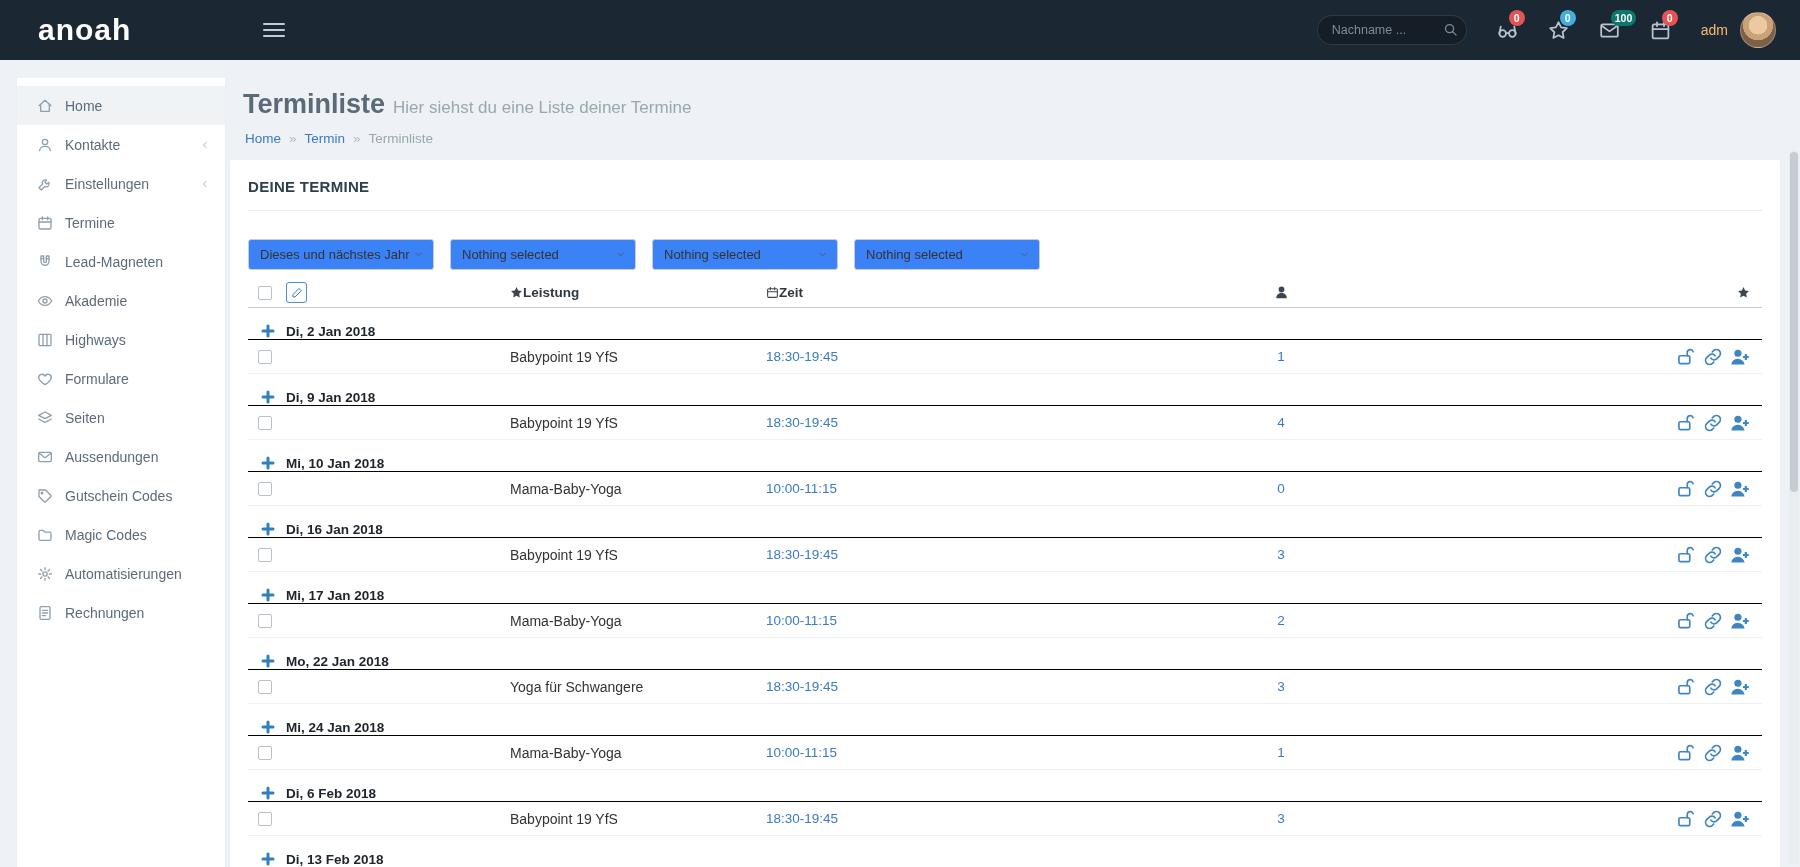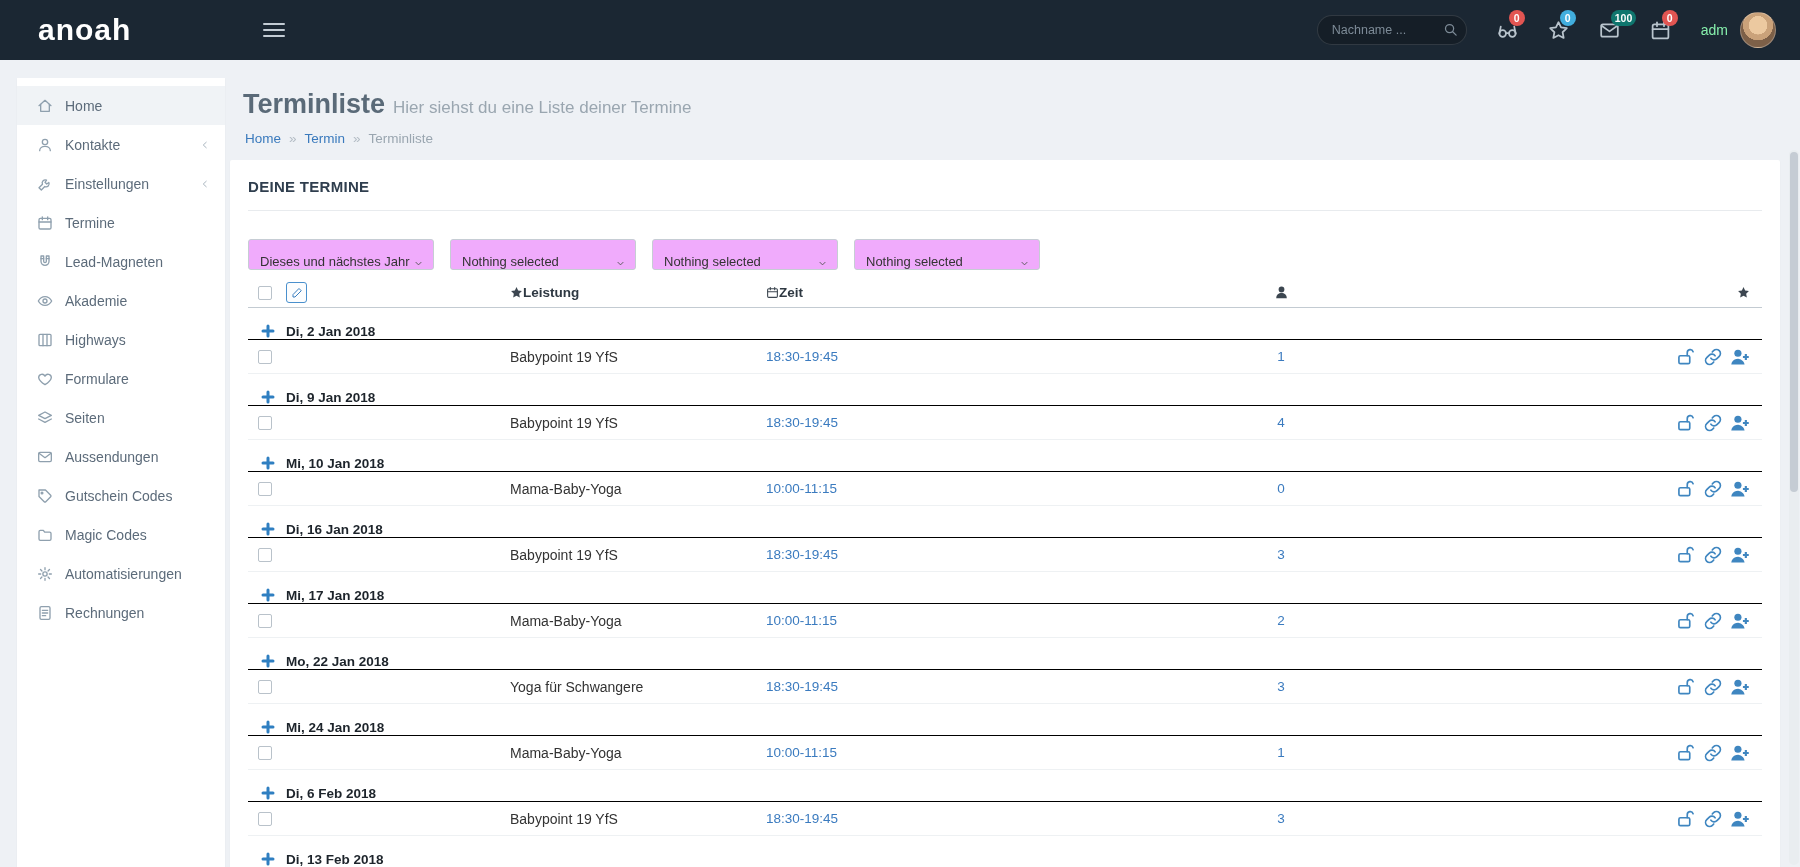--- a/index.html
+++ b/index.html
@@ -18,21 +18,21 @@
   .topbar-right { margin-left:auto; display:flex; align-items:center; padding-right:24px; }
   .search-box { position:relative; width:150px; height:30px; margin-right:30px; }
   .search-box input { width:100%; height:100%; border-radius:15px; border:1px solid rgba(255,255,255,.12);
     background:rgba(0,0,0,.22); color:#cfd8df; font-size:12.5px; padding:0 30px 0 14px; outline:none; font-family:inherit; }
   .search-box input::placeholder { color:#7d8b97; }
   .search-icon { position:absolute; right:9px; top:7px; width:15px; height:15px; color:#7d8b97; cursor:pointer; }
   .tb-item { position:relative; margin-right:30px; cursor:pointer; height:24px; }
   .tb-icon { width:21px; height:21px; color:#b9c4cd; margin-top:2px; }
   .tb-badge { position:absolute; top:-8px; left:12px; min-width:16px; height:16px; border-radius:8px;
     color:#fff; font-size:10.5px; font-weight:bold; line-height:16px; text-align:center; padding:0 4px; }
-  .username { color:#86efac; font-size:14px; margin:0 12px 0 0; cursor:pointer; }
+  .username { color:#fdba74; font-size:14px; margin:0 12px 0 0; cursor:pointer; }
   .avatar { width:36px; height:36px; border-radius:50%; overflow:hidden; cursor:pointer;
     border:1px solid rgba(255,255,255,.25);
     background:radial-gradient(circle at 50% 36%, #ecc9a0 0 33%, #caa27a 34% 54%, #7d6048 55% 100%); }
 
   
   .sidebar { position:absolute; top:78px; left:17px; width:208px; bottom:0; background:#fff;
     box-shadow:0 1px 2px rgba(0,0,0,.04); }
   .sidebar nav { padding-top:8px; }
   .side-item { display:flex; align-items:center; height:39px; padding:0 14px 0 20px; cursor:pointer; color:#5c6b7a; }
   .side-item.active { background:#f0f3f6; }
@@ -50,22 +50,22 @@
   .crumb { color:#9aa6b0; }
   .crumb.link { color:#3a7abd; cursor:pointer; }
   .crumb-sep { color:#b3bcc4; }
 
   .card { margin:14px 20px 0 5px; background:#fff; border-radius:2px; padding:18px 18px 0;
     min-height:760px; box-shadow:0 1px 2px rgba(0,0,0,.04); }
   .card-title { font-size:15px; font-weight:bold; color:#2f3e4e; letter-spacing:.3px; line-height:18px; }
   .card-divider { border-bottom:1px solid #e8ebee; margin-top:14px; }
 
   .filters { display:flex; gap:16px; margin-top:28px; }
-  .filter-select { width:186px; height:31px; border:1px solid #c6cdd4; border-radius:3px; background:#f0abfc;
-    display:flex; align-items:flex-end; justify-content:space-between; padding:0 9px 0 11px;
+  .filter-select { width:186px; height:31px; border:1px solid #c6cdd4; border-radius:3px; background:#3b82f6;
+    display:flex; align-items:center; justify-content:space-between; padding:0 9px 0 11px;
     font-size:13px; color:#333; cursor:pointer; }
   .filter-value { white-space:nowrap; overflow:hidden; }
   .filter-caret { width:11px; height:11px; color:#555; }
 
   
   .table { margin-top:8px; }
   .trow { display:grid; grid-template-columns:252px 256px 390px 270px 1fr 160px; align-items:center; }
   .cell { display:flex; align-items:center; height:100%; }
   .cell-check { padding-left:10px; gap:14px; }
   .cell-service, .cell-time { padding-left:10px; gap:0; }

